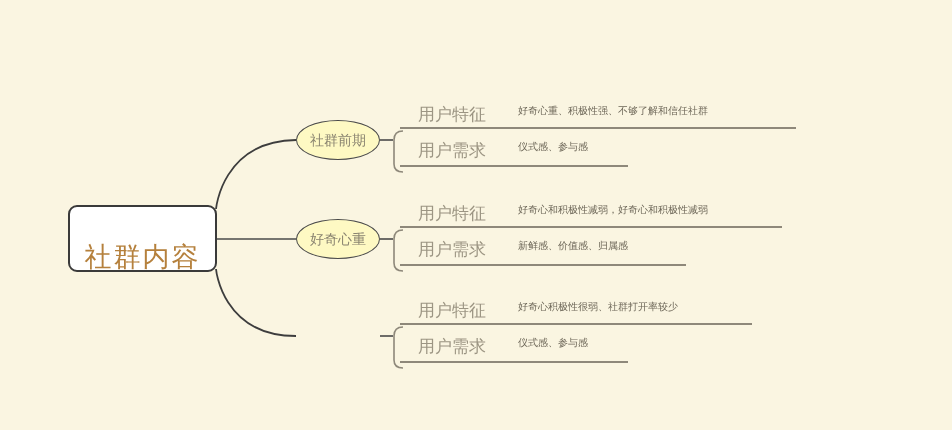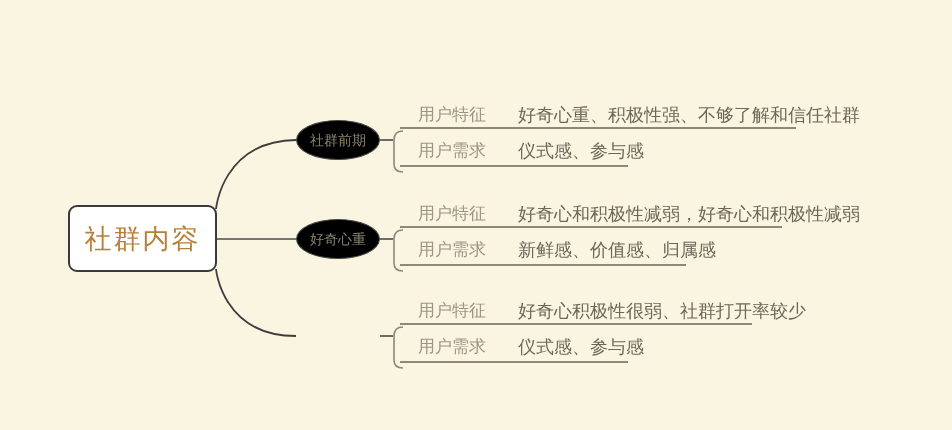--- a/index.html
+++ b/index.html
@@ -37,39 +37,39 @@
     position: absolute;
     left: 68px;
     top: 205px;
     width: 149px;
     height: 67px;
     box-sizing: border-box;
     background: #ffffff;
     border: 2px solid #3a3a3a;
     border-radius: 9px;
     display: flex;
-    align-items: center;
+    align-items: flex-end;
     justify-content: center;
     z-index: 3;
   }
   #root-node .root-label {
     font-size: 27px;
     color: #b5803c;
     letter-spacing: 2px;
     line-height: 1;
     white-space: nowrap;
   }
 
   
   .branch-node {
     position: absolute;
     width: 84px;
     height: 40px;
     box-sizing: border-box;
-    background: #000000;
+    background: #fef9c3;
     border: 1.6px solid #4a4a4a;
     border-radius: 50%/50%;
     display: flex;
     align-items: center;
     justify-content: center;
     z-index: 3;
   }
   .branch-node .branch-label {
     font-size: 14px;
     color: #8a8470;
@@ -99,21 +99,21 @@
     top: 3px;
     font-size: 17px;
     color: #9c9583;
     white-space: nowrap;
     line-height: 1;
   }
   .detail-row .row-value {
     position: absolute;
     left: 118px;
     top: 3px;
-    font-size: 18px;
+    font-size: 10px;
     color: #6d6758;
     white-space: nowrap;
     line-height: 1;
   }
   .detail-row .row-underline {
     position: absolute;
     left: 0;
     bottom: 8px;
     height: 1.6px;
     background: #8e887a;

